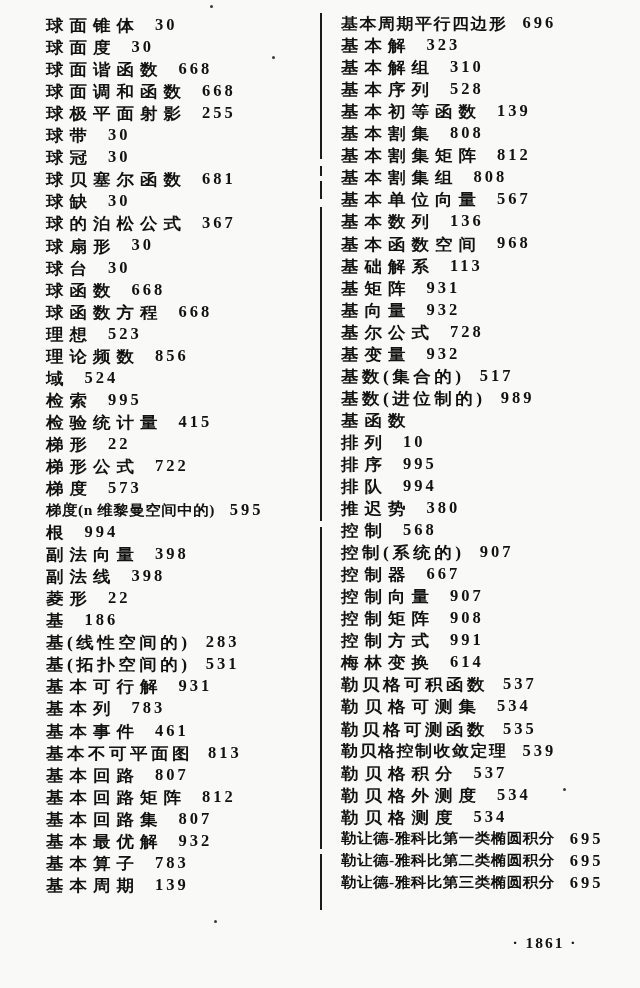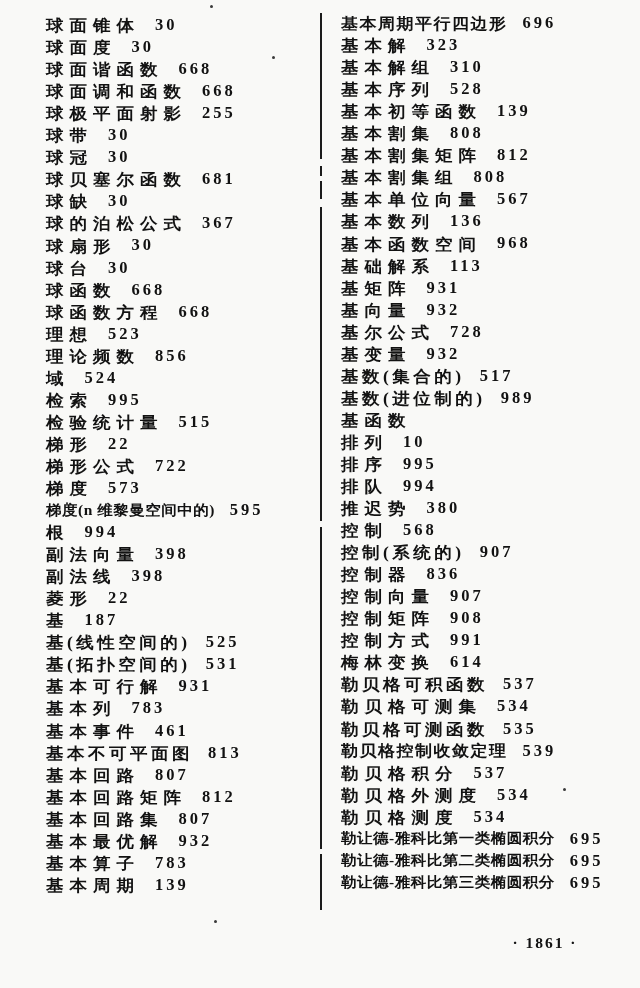--- a/index.html
+++ b/index.html
@@ -139,21 +139,21 @@
         <span class="pageno">524</span>
       </div>
 
       <div class="row">
         <span class="term" style="letter-spacing: 6px;">检索</span>
         <span class="pageno">995</span>
       </div>
 
       <div class="row">
         <span class="term" style="letter-spacing: 6px;">检验统计量</span>
-        <span class="pageno">515</span>
+        <span class="pageno">415</span>
       </div>
 
       <div class="row">
         <span class="term" style="letter-spacing: 6px;">梯形</span>
         <span class="pageno">22</span>
       </div>
 
       <div class="row">
         <span class="term" style="letter-spacing: 6px;">梯形公式</span>
         <span class="pageno">722</span>
@@ -185,26 +185,26 @@
         <span class="pageno">398</span>
       </div>
 
       <div class="row">
         <span class="term" style="letter-spacing: 6px;">菱形</span>
         <span class="pageno">22</span>
       </div>
 
       <div class="row">
         <span class="term" style="letter-spacing: 6px;">基</span>
-        <span class="pageno">187</span>
+        <span class="pageno">186</span>
       </div>
 
       <div class="row">
         <span class="term" style="letter-spacing: 3.5px;">基(线性空间的)</span>
-        <span class="pageno">525</span>
+        <span class="pageno">283</span>
       </div>
 
       <div class="row">
         <span class="term" style="letter-spacing: 3.5px;">基(拓扑空间的)</span>
         <span class="pageno">531</span>
       </div>
 
       <div class="row">
         <span class="term" style="letter-spacing: 6px;">基本可行解</span>
         <span class="pageno">931</span>
@@ -387,21 +387,21 @@
         <span class="pageno">568</span>
       </div>
 
       <div class="row">
         <span class="term" style="letter-spacing: 3.5px;">控制(系统的)</span>
         <span class="pageno">907</span>
       </div>
 
       <div class="row">
         <span class="term" style="letter-spacing: 6px;">控制器</span>
-        <span class="pageno">836</span>
+        <span class="pageno">667</span>
       </div>
 
       <div class="row">
         <span class="term" style="letter-spacing: 6px;">控制向量</span>
         <span class="pageno">907</span>
       </div>
 
       <div class="row">
         <span class="term" style="letter-spacing: 6px;">控制矩阵</span>
         <span class="pageno">908</span>

